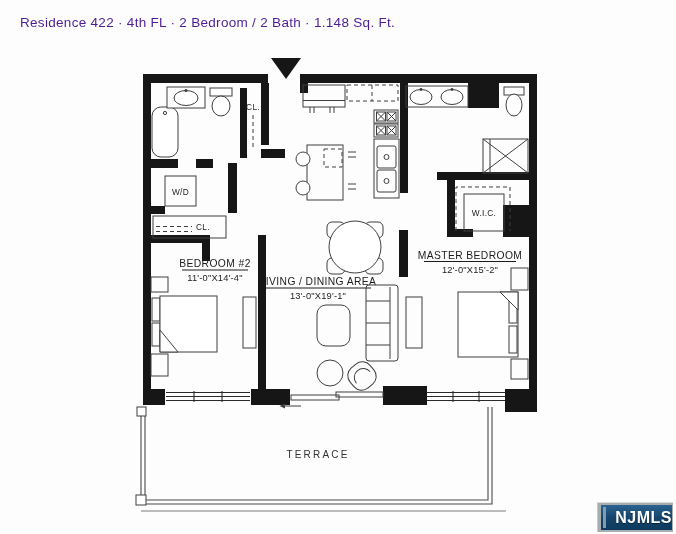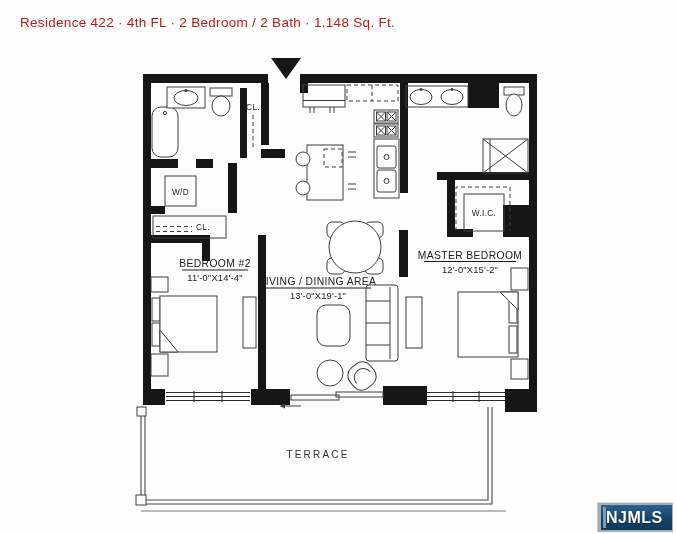--- a/index.html
+++ b/index.html
@@ -1,32 +1,32 @@
 <!DOCTYPE html>
 <html><head>
 <meta charset="utf-8">
 <style>
   html,body{margin:0;padding:0;background:#ffffff;}
   body{width:676px;height:534px;overflow:hidden;font-family:"Liberation Sans",sans-serif;}
   #canvas{position:relative;width:676px;height:534px;background:#fdfdfd;}
-  #title{position:absolute;left:20px;top:15px;font-size:13.5px;color:#b91c1c;letter-spacing:.3px;white-space:nowrap;}
+  #title{position:absolute;left:20px;top:15px;font-size:13.5px;color:#4c1d95;letter-spacing:.3px;white-space:nowrap;}
   svg{position:absolute;left:0;top:0;}
   svg text{font-family:"Liberation Sans",sans-serif;fill:#1c1c1c;}
   .room-name{font-size:10.3px;letter-spacing:.4px;}
   .room-dim{font-size:9.3px;letter-spacing:.2px;}
   .small-label{font-size:8.3px;letter-spacing:.3px;}
   .terrace-label{font-size:10px;letter-spacing:2.2px;fill:#303030;}
   .wall{fill:#161616;stroke:none;}
   .fix{fill:#ffffff;stroke:#3f3f3f;stroke-width:1;}
   .fixn{fill:none;stroke:#3f3f3f;stroke-width:1;}
   .thin{fill:none;stroke:#2a2a2a;stroke-width:1.1;}
   .dash{fill:none;stroke:#3f3f3f;stroke-width:1;stroke-dasharray:4 3;}
   .rail{fill:none;stroke:#4a4a4a;stroke-width:1.1;}
   #njmls-outer{position:absolute;left:597px;top:502px;width:76px;height:30px;background:#a9adad;padding:0;box-sizing:border-box;border-top:1px solid #d9dcdc;border-left:1px solid #c6c9c9;}
-  #njmls-inner{position:absolute;left:3px;top:2px;right:1px;bottom:2px;background:linear-gradient(180deg,#2a6391 0%,#16456b 50%,#0d3a5e 100%);display:flex;align-items:center;justify-content:flex-start;}
+  #njmls-inner{position:absolute;left:3px;top:2px;right:1px;bottom:2px;background:linear-gradient(180deg,#2a6391 0%,#16456b 50%,#0d3a5e 100%);display:flex;align-items:center;justify-content:flex-end;}
   #njmls-stripe{position:absolute;left:2px;top:2px;bottom:2px;width:3px;background:#7d9cb5;}
   #njmls-text{color:#ffffff;font-weight:bold;font-size:16px;letter-spacing:.5px;padding-left:5px;text-shadow:0 1px 1px #06243c;}
 </style>
 </head>
 <body>
 
 <div id="canvas">
 
   <div id="title">Residence 422 · 4th FL · 2 Bedroom / 2 Bath · 1.148 Sq. Ft.</div>
 

